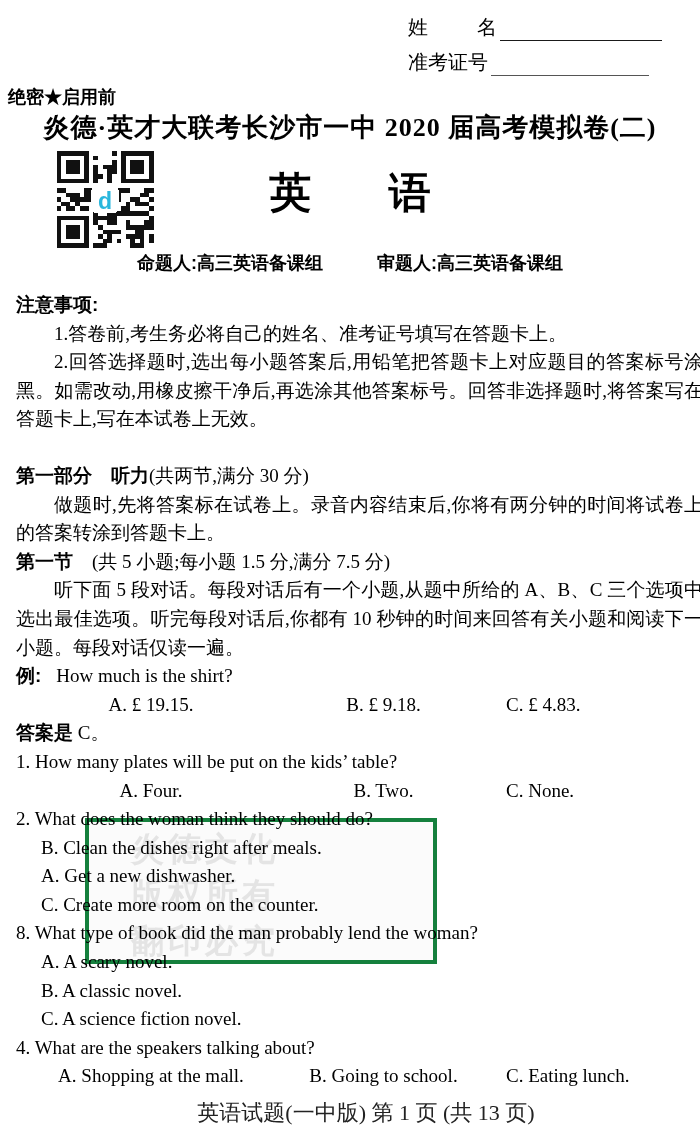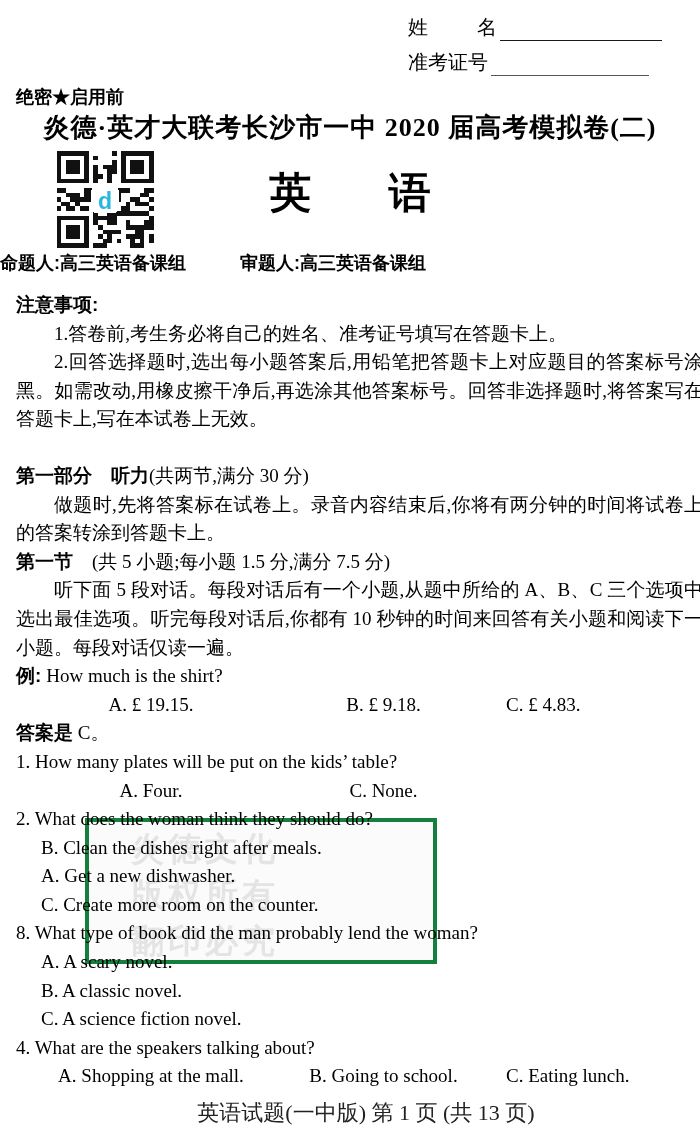--- a/index.html
+++ b/index.html
@@ -10,50 +10,50 @@
   
   .field-row{position:absolute;left:408px;font-size:20px;white-space:nowrap;}
   .field-row .lbl{display:inline-block;}
   .u-line{display:inline-block;height:22px;border-bottom:1.6px solid #1a1a1a;
           vertical-align:bottom;margin-left:3px;}
   #name-row{top:2px;}
   #name-row .lbl{word-spacing:44px;margin-top:12px;}
   #adm-row{top:49px;}
   #adm-row .u-line{border-bottom-color:#555;}
 
-  .secrecy{position:absolute;left:16px;top:85px;font-family:"Liberation Sans",sans-serif;
+  .secrecy{position:absolute;left:8px;top:85px;font-family:"Liberation Sans",sans-serif;
            font-weight:bold;font-size:18px;}
   .exam-title{position:absolute;left:0;top:110px;width:100%;text-align:center;
               font-weight:bold;font-size:26px;letter-spacing:1px;}
   .qr{position:absolute;left:55px;top:151px;width:100px;height:97px;}
   .subject{position:absolute;left:0;top:165px;width:100%;text-align:center;
            font-family:"Liberation Sans",sans-serif;font-weight:bold;font-size:42px;
            word-spacing:66px;}
   .setters{position:absolute;left:0;top:251px;width:100%;display:flex;
-           justify-content:flex-start;gap:54px;font-family:"Liberation Sans",sans-serif;
+           justify-content:center;gap:54px;font-family:"Liberation Sans",sans-serif;
            font-weight:bold;font-size:18px;}
 
   
   .watermark{position:absolute;left:85px;top:818px;width:352px;height:146px;
              z-index:0;border:4px solid #15803d;background:rgba(248,248,248,.55);
              padding:4px 0 0 42px;box-sizing:border-box;
              font-family:"Liberation Sans",sans-serif;font-weight:bold;
              font-size:33px;letter-spacing:4px;color:#e4e4e4;line-height:46px;}
 
   .body-content{position:absolute;left:16px;top:291px;width:687px;z-index:1;
                 font-size:19px;line-height:28.6px;text-align:justify;}
   .body-content p{margin:0;}
   .bh{font-family:"Liberation Sans",sans-serif;font-weight:bold;} 
   .indent{text-indent:38px;}
   .part-head{margin-top:28px !important;}
   .opt-row{display:flex;padding-left:25px;text-align:center;}
   .opt-row span:nth-child(1){width:220px;}
   .opt-row span:nth-child(2){width:245px;}
   .opt-stack{padding-left:25px;}
-  .ex-q{margin-left:5px;}
+  .ex-q{margin-left:15px;}
 
   .footer{position:absolute;left:16px;top:1098px;width:100%;text-align:center;
           font-size:22px;color:#222;}
 </style>
 </head>
 <body>
 
 <div class="page">
 
   <div class="field-row" id="name-row">
@@ -231,20 +231,21 @@
     <p class="opt-row">
       <span>A. £ 19.15.</span>
       <span>B. £ 9.18.</span>
       <span>C. £ 4.83.</span>
     </p>
     <p><span class="bh">答案是</span><span> C。</span></p>
 
     <p>1. How many plates will be put on the kids’ table?</p>
     <p class="opt-row">
       <span>A. Four.</span>
+      <span>B. Two.</span>
       <span>C. None.</span>
     </p>
 
     <p>2. What does the woman think they should do?</p>
     <p class="opt-stack">B. Clean the dishes right after meals.</p>
     <p class="opt-stack">A. Get a new dishwasher.</p>
     <p class="opt-stack">C. Create more room on the counter.</p>
 
     <p>8. What type of book did the man probably lend the woman?</p>
     <p class="opt-stack">A. A scary novel.</p>

